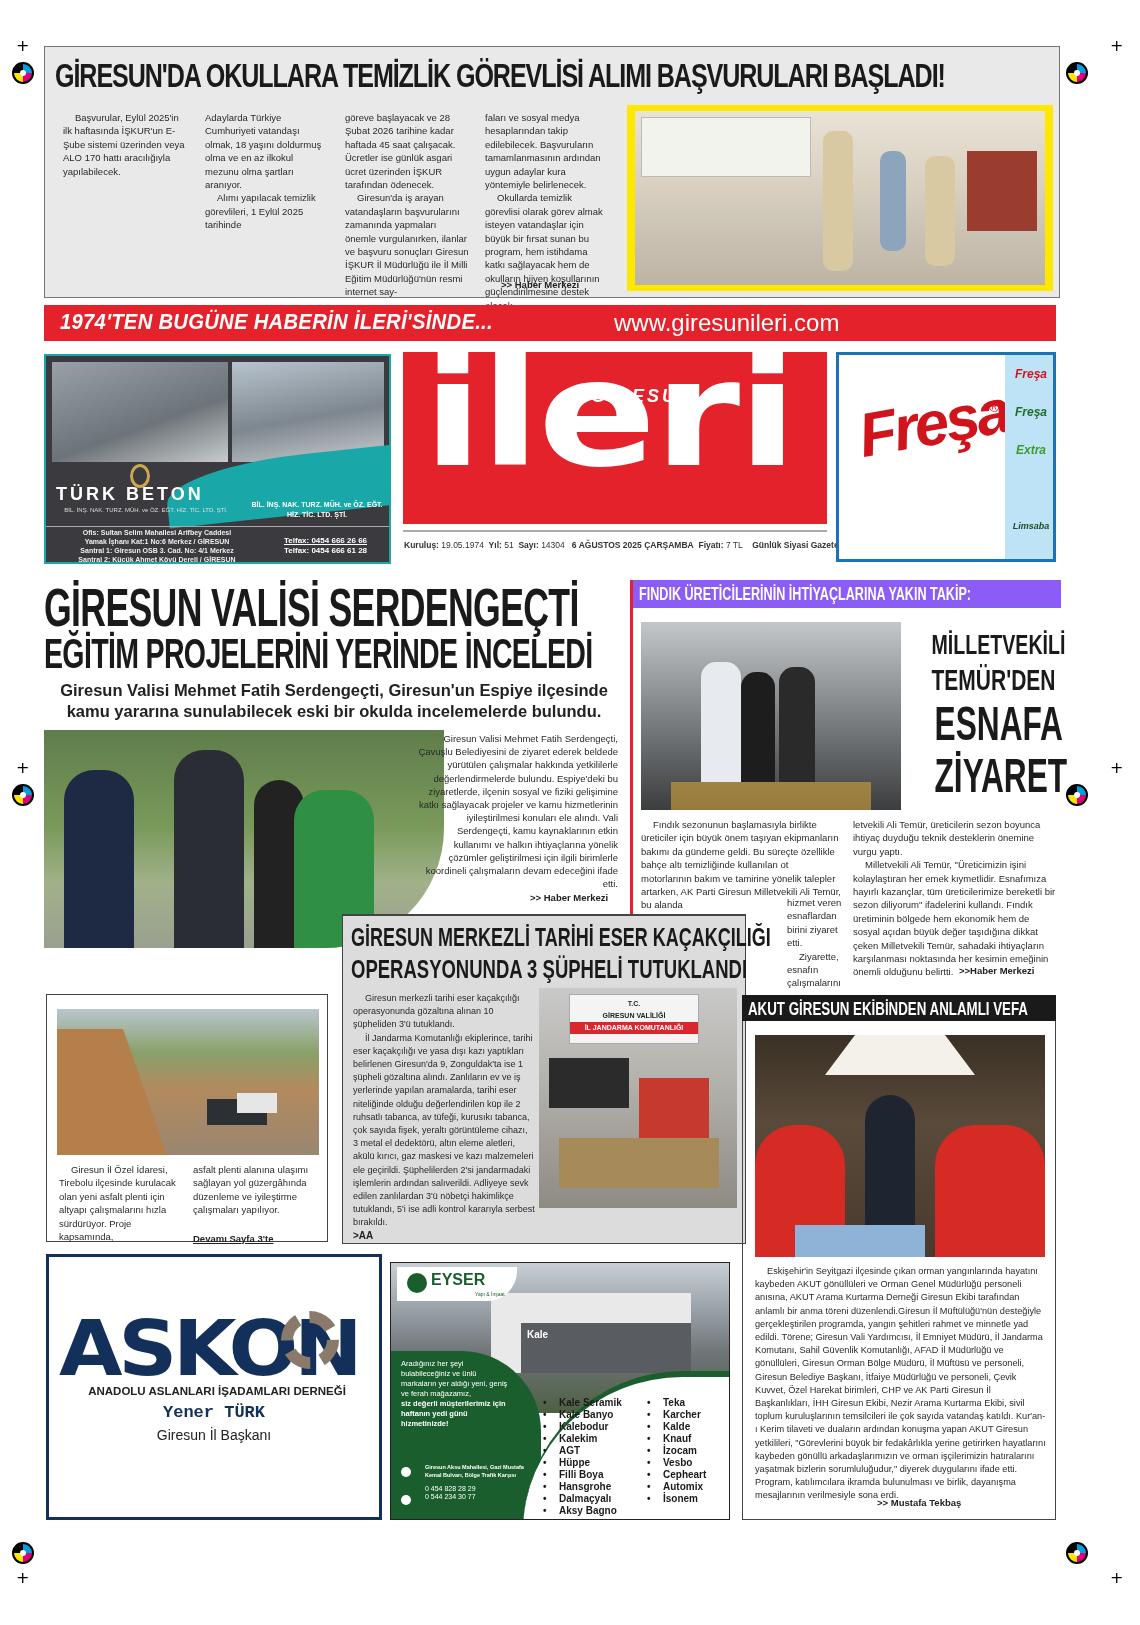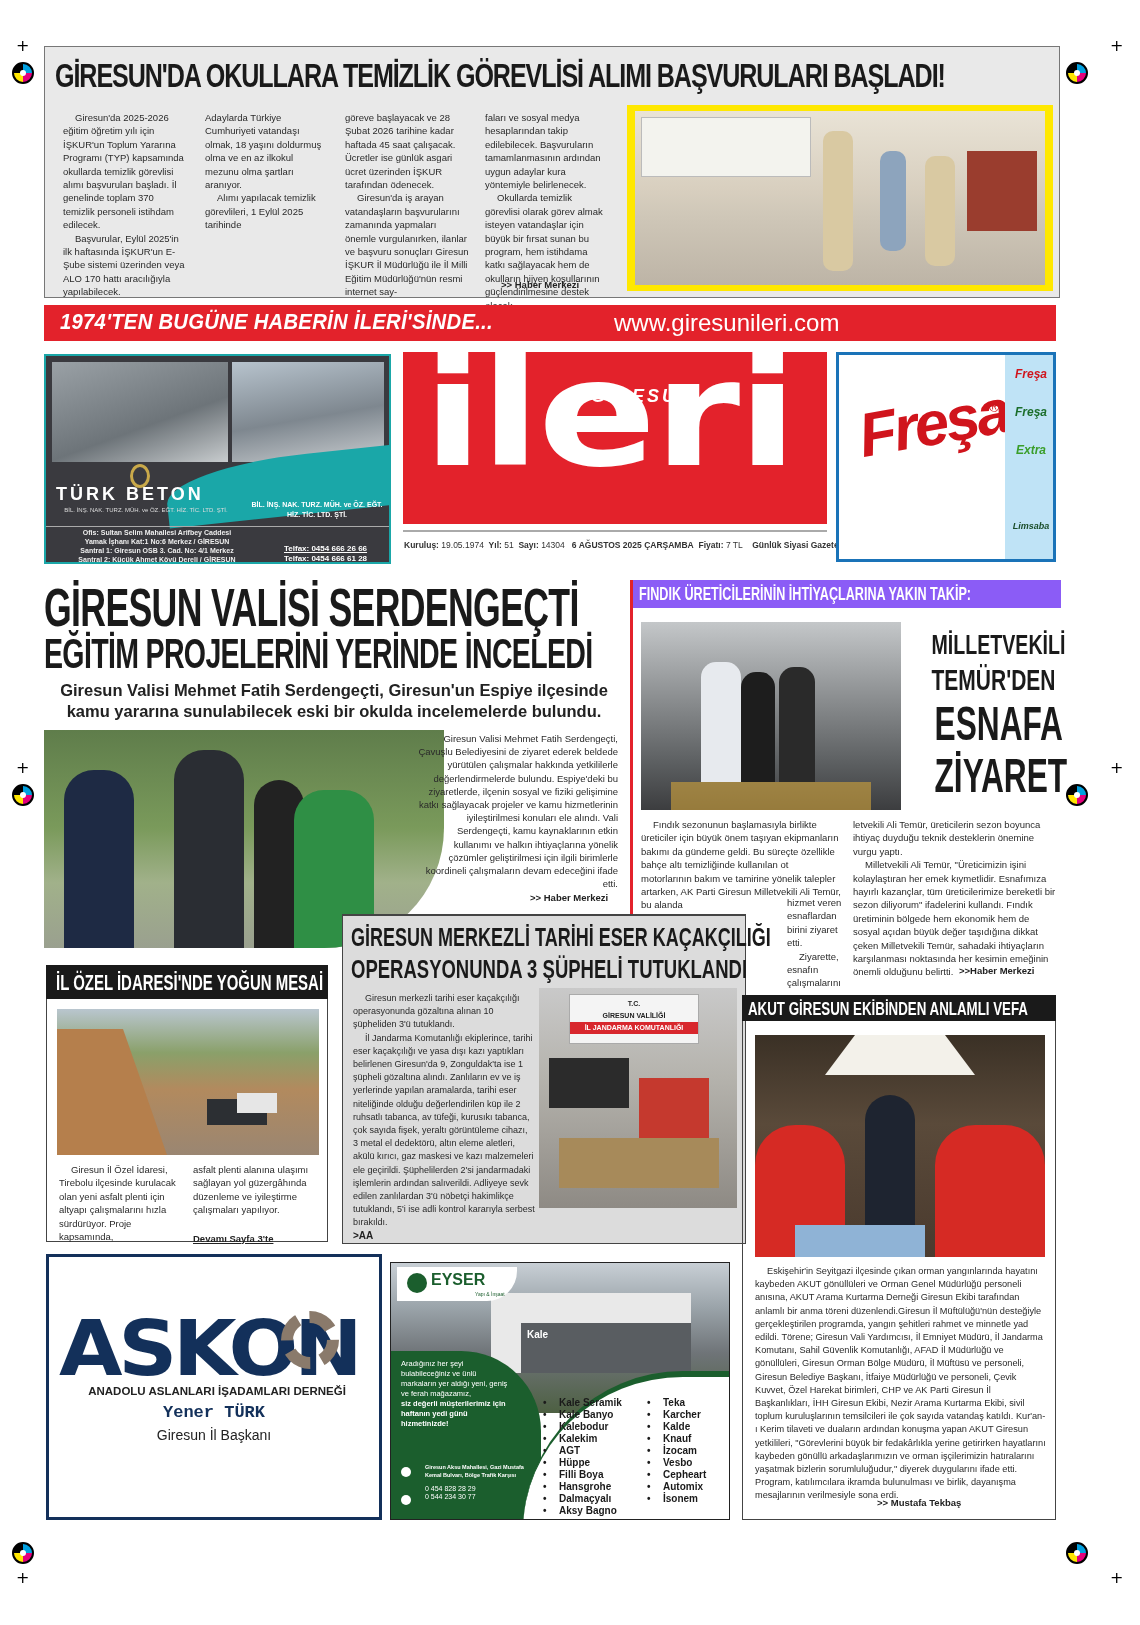--- a/index.html
+++ b/index.html
@@ -28,21 +28,20 @@
 <div class="crop" style="left:16px;top:38px;">+</div>
 <div class="crop" style="left:1110px;top:38px;">+</div>
 <div class="crop" style="left:16px;top:760px;">+</div>
 <div class="crop" style="left:1110px;top:760px;">+</div>
 <div class="crop" style="left:16px;top:1570px;">+</div>
 <div class="crop" style="left:1110px;top:1570px;">+</div>
 
 <section class="abs" style="left:44px;top:46px;width:1016px;height:252px;background:#e9e9e9;border:1px solid #777;">
   <h1 class="abs" style="left:10px;top:6px;width:1000px;font-family:'Liberation Sans',sans-serif;font-weight:bold;font-size:33px;line-height:46px;letter-spacing:-1.4px;color:#1a1a1a;white-space:nowrap;transform:scaleX(0.76);transform-origin:left top;width:1316px;">GİRESUN'DA OKULLARA TEMİZLİK GÖREVLİSİ ALIMI BAŞVURULARI BAŞLADI!</h1>
   <div class="col body-text" style="left:18px;top:64px;width:124px;" id="ts-c1-wrap">
-      <p style="text-indent: 12px;">Giresun'da 2025-2026 eğitim öğretim yılı için İŞKUR'un Toplum Yararına Programı (TYP) kapsamında okullarda temizlik görevlisi alımı başvuruları başladı. İl genelinde toplam 370 temizlik personeli istihdam edilecek.</p>
       <p style="text-indent: 12px;">Başvurular, Eylül 2025'in ilk haftasında İŞKUR'un E-Şube sistemi üzerinden veya ALO 170 hattı aracılığıyla yapılabilecek.</p>
     </div>
   <div class="col body-text" style="left:160px;top:64px;width:124px;" id="ts-c2">
       <p style="text-indent: 0px;">Adaylarda Türkiye Cumhuriyeti vatandaşı olmak, 18 yaşını doldurmuş olma ve en az ilkokul mezunu olma şartları aranıyor.</p>
       <p style="text-indent: 12px;">Alımı yapılacak temizlik görevlileri, 1 Eylül 2025 tarihinde</p>
     </div>
   <div class="col body-text" style="left:300px;top:64px;width:124px;" id="ts-c3">
       <p style="text-indent: 0px;">göreve başlayacak ve 28 Şubat 2026 tarihine kadar haftada 45 saat çalışacak. Ücretler ise günlük asgari ücret üzerinden İŞKUR tarafından ödenecek.</p>
       <p style="text-indent: 12px;">Giresun'da iş arayan vatandaşların başvurularını zamanında yapmaları önemle vurgulanırken, ilanlar ve başvuru sonuçları Giresun İŞKUR İl Müdürlüğü ile İl Milli Eğitim Müdürlüğü'nün resmi internet say-</p>
     </div>
@@ -75,21 +74,21 @@
   <div class="abs" style="left:10px;top:128px;font-size:18px;font-weight:bold;letter-spacing:3px;color:#fff;">TÜRK BETON</div>
   <div class="abs" style="left:10px;top:150px;width:180px;font-size:6px;color:#ddd;text-align:center;line-height:8px;">BİL. İNŞ. NAK. TURZ. MÜH. ve ÖZ. EĞT. HİZ. TİC. LTD. ŞTİ.</div>
   <div class="abs" style="left:198px;top:144px;width:146px;font-size:7px;font-weight:bold;color:#fff;text-align:center;line-height:10px;">BİL. İNŞ. NAK. TURZ. MÜH. ve ÖZ. EĞT. HİZ. TİC. LTD. ŞTİ.</div>
   <div class="abs" style="left:0;top:170px;width:347px;height:1px;background:#aaa;"></div>
   <div class="abs" style="left:6px;top:172px;width:210px;font-size:7px;font-weight:bold;color:#eee;line-height:9px;text-align:center;">
     <div>Ofis: Sultan Selim Mahallesi Arifbey Caddesi</div>
     <div>Yamak İşhanı Kat:1 No:6 Merkez / GİRESUN</div>
     <div>Santral 1: Giresun OSB 3. Cad. No: 4/1 Merkez</div>
     <div>Santral 2: Küçük Ahmet Köyü Dereli / GİRESUN</div>
   </div>
-  <div class="abs" style="left:238px;top:180px;font-size:8px;font-weight:bold;color:#fff;line-height:10px;margin-top:8px;">
+  <div class="abs" style="left:238px;top:180px;font-size:8px;font-weight:bold;color:#fff;line-height:10px;">
     <div style="text-decoration:underline;">Telfax: 0454 666 26 66</div>
     <div>Telfax: 0454 666 61 28</div>
   </div>
 </div>
 
 <div class="abs" style="left:403px;top:352px;width:424px;height:172px;background:#e3222b;">
   <span class="abs" style="left:188px;top:34px;font-size:18px;font-weight:bold;font-style:italic;color:#fff;letter-spacing:3px;">GİRESUN</span>
   <span class="abs" style="left:20px;top:-24px;font-size:148px;font-weight:bold;color:#fff;letter-spacing:-2px;font-family:'DejaVu Sans',sans-serif;transform:scaleX(1.18);transform-origin:left top;">ileri</span>
 </div>
 <div class="abs" style="left:403px;top:530px;width:424px;height:2px;background:#aaa;"></div>
@@ -170,23 +169,20 @@
       <div>GİRESUN VALİLİĞİ</div>
       <div style="background:#d8272d;color:#fff;">İL JANDARMA KOMUTANLIĞI</div>
     </div>
     <div class="abs" style="left:10px;top:70px;width:80px;height:50px;background:#2b2b2b;"></div>
     <div class="abs" style="left:100px;top:90px;width:70px;height:60px;background:#c5392e;"></div>
     <div class="abs" style="left:20px;top:150px;width:160px;height:50px;background:#a78a5a;"></div>
   </div>
 </section>
 
 <section class="abs" style="left:46px;top:994px;width:282px;height:248px;border:1px solid #444;">
-  <div class="abs" style="left:-1px;top:-30px;width:282px;height:34px;background:#1a1a1a;overflow:hidden;">
-    <span class="abs" style="left:10px;top:5px;font-size:22px;font-weight:bold;color:#fff;white-space:nowrap;transform:scaleX(0.68);transform-origin:left top;">İL ÖZEL İDARESİ'NDE YOĞUN MESAİ</span>
-  </div>
   <div class="photo" style="left:10px;top:14px;width:262px;height:146px;background:linear-gradient(180deg,#b9c6cf 0%,#8aa06a 30%,#b28a5e 55%,#9a8672 100%);">
     <div class="abs" style="left:0;top:20px;width:110px;height:126px;background:#b57f4c;clip-path:polygon(0 0,60% 0,100% 100%,0 100%);"></div>
     <div class="abs" style="left:150px;top:90px;width:60px;height:26px;background:#2c2f33;"></div>
     <div class="abs" style="left:180px;top:84px;width:40px;height:20px;background:#e6e6e6;"></div>
   </div>
   <p class="abs body-text" style="left:12px;top:168px;width:124px;text-indent:12px;">Giresun İl Özel İdaresi, Tirebolu ilçesinde kurulacak olan yeni asfalt plenti için altyapı çalışmalarını hızla sürdürüyor. Proje kapsamında,</p>
   <p class="abs body-text" style="left:146px;top:168px;width:126px;">asfalt plenti alanına ulaşımı sağlayan yol güzergâhında düzenleme ve iyileştirme çalışmaları yapılıyor.</p>
   <a class="abs" style="left:146px;top:222px;font-size:9.5px;font-weight:bold;text-decoration:underline;color:#222;margin-top:16px;">Devamı Sayfa 3'te</a>
 </section>
 

